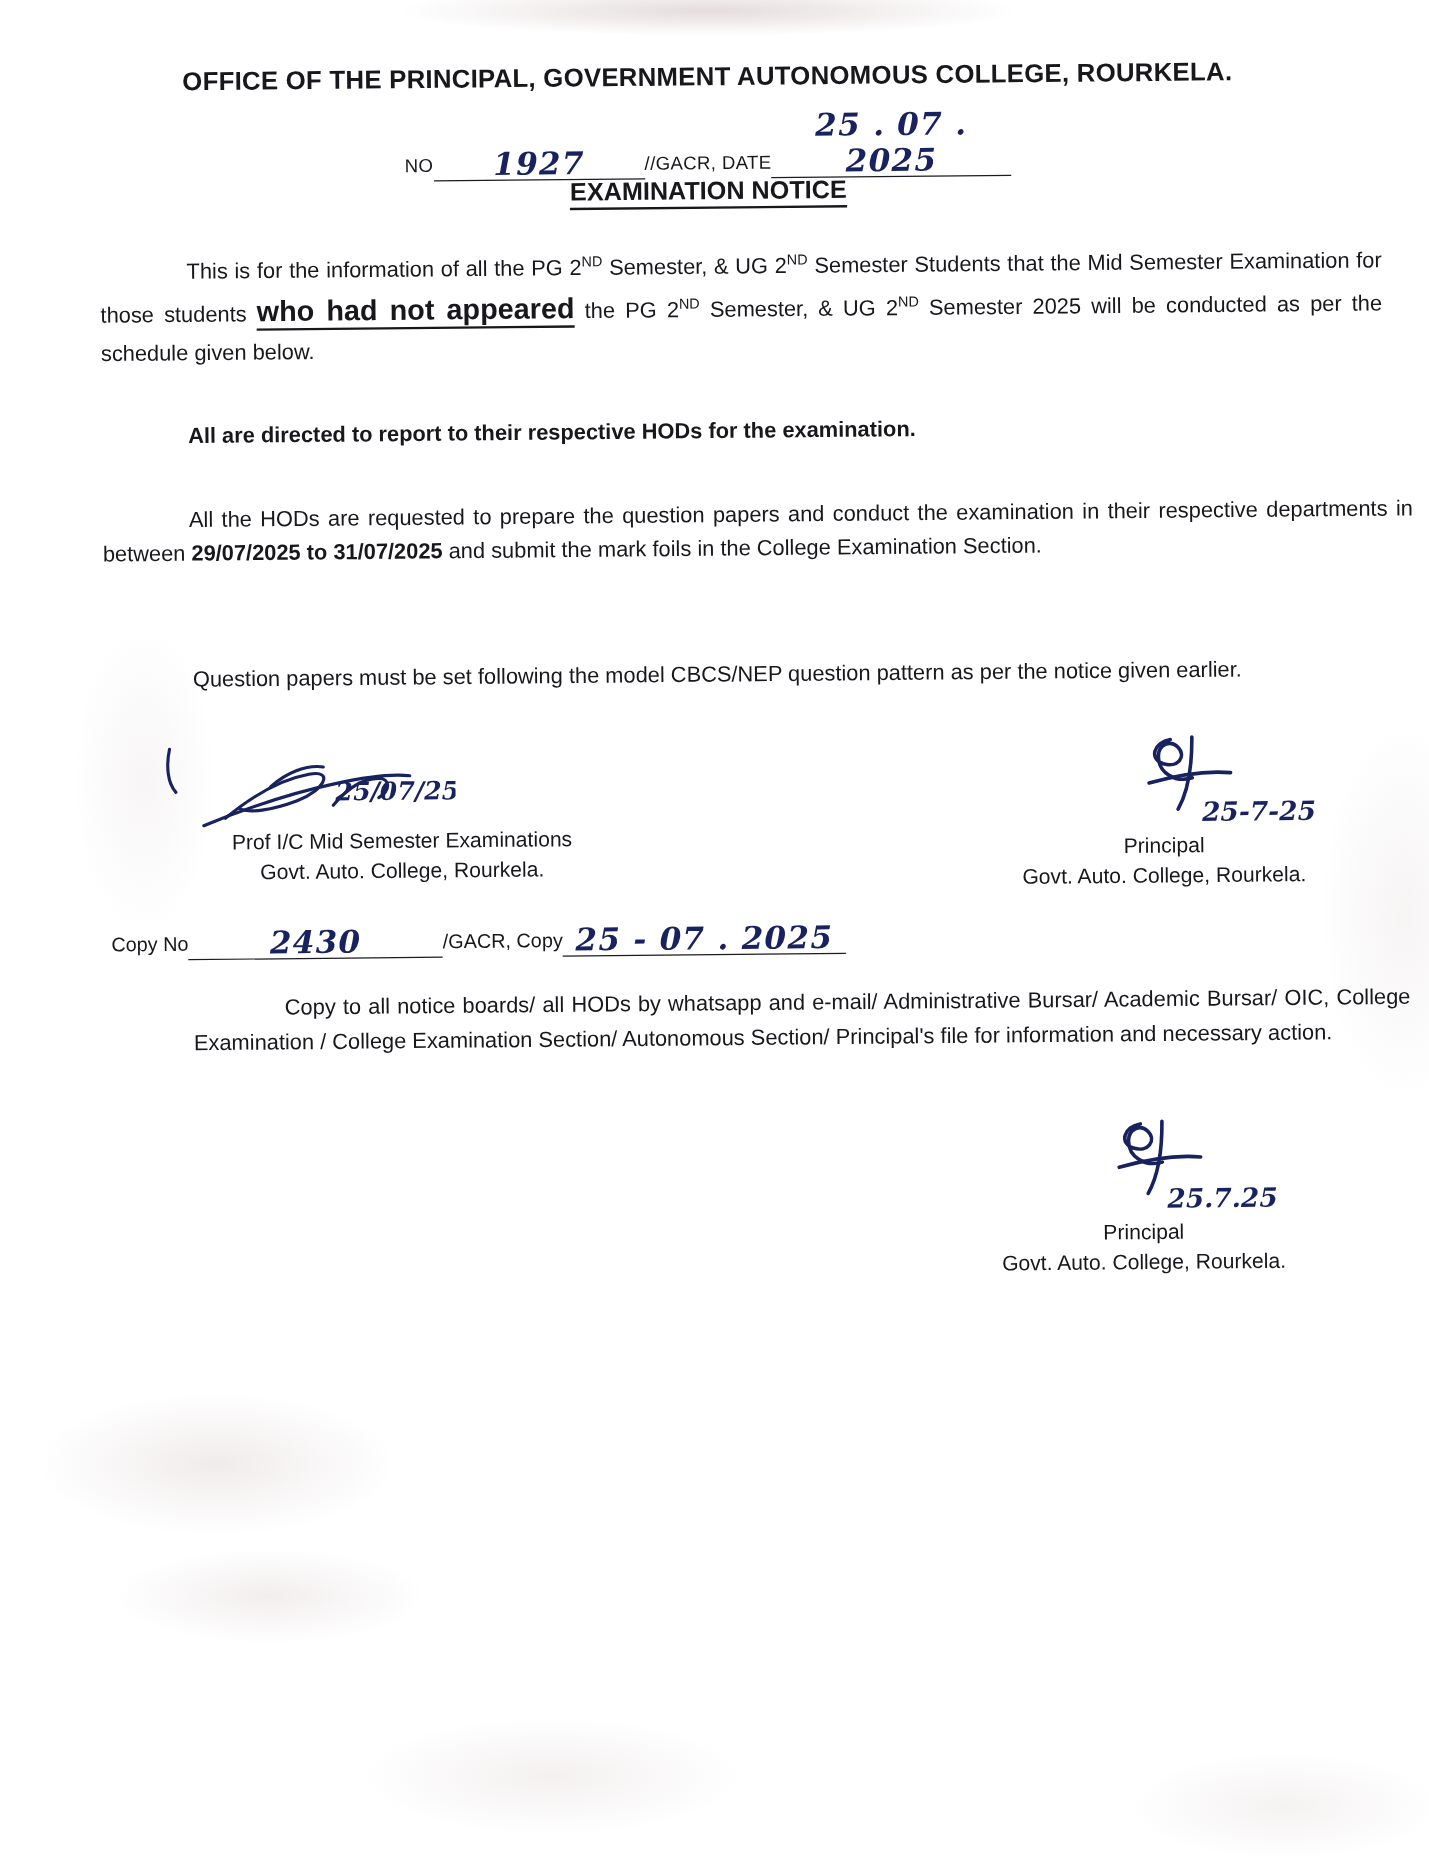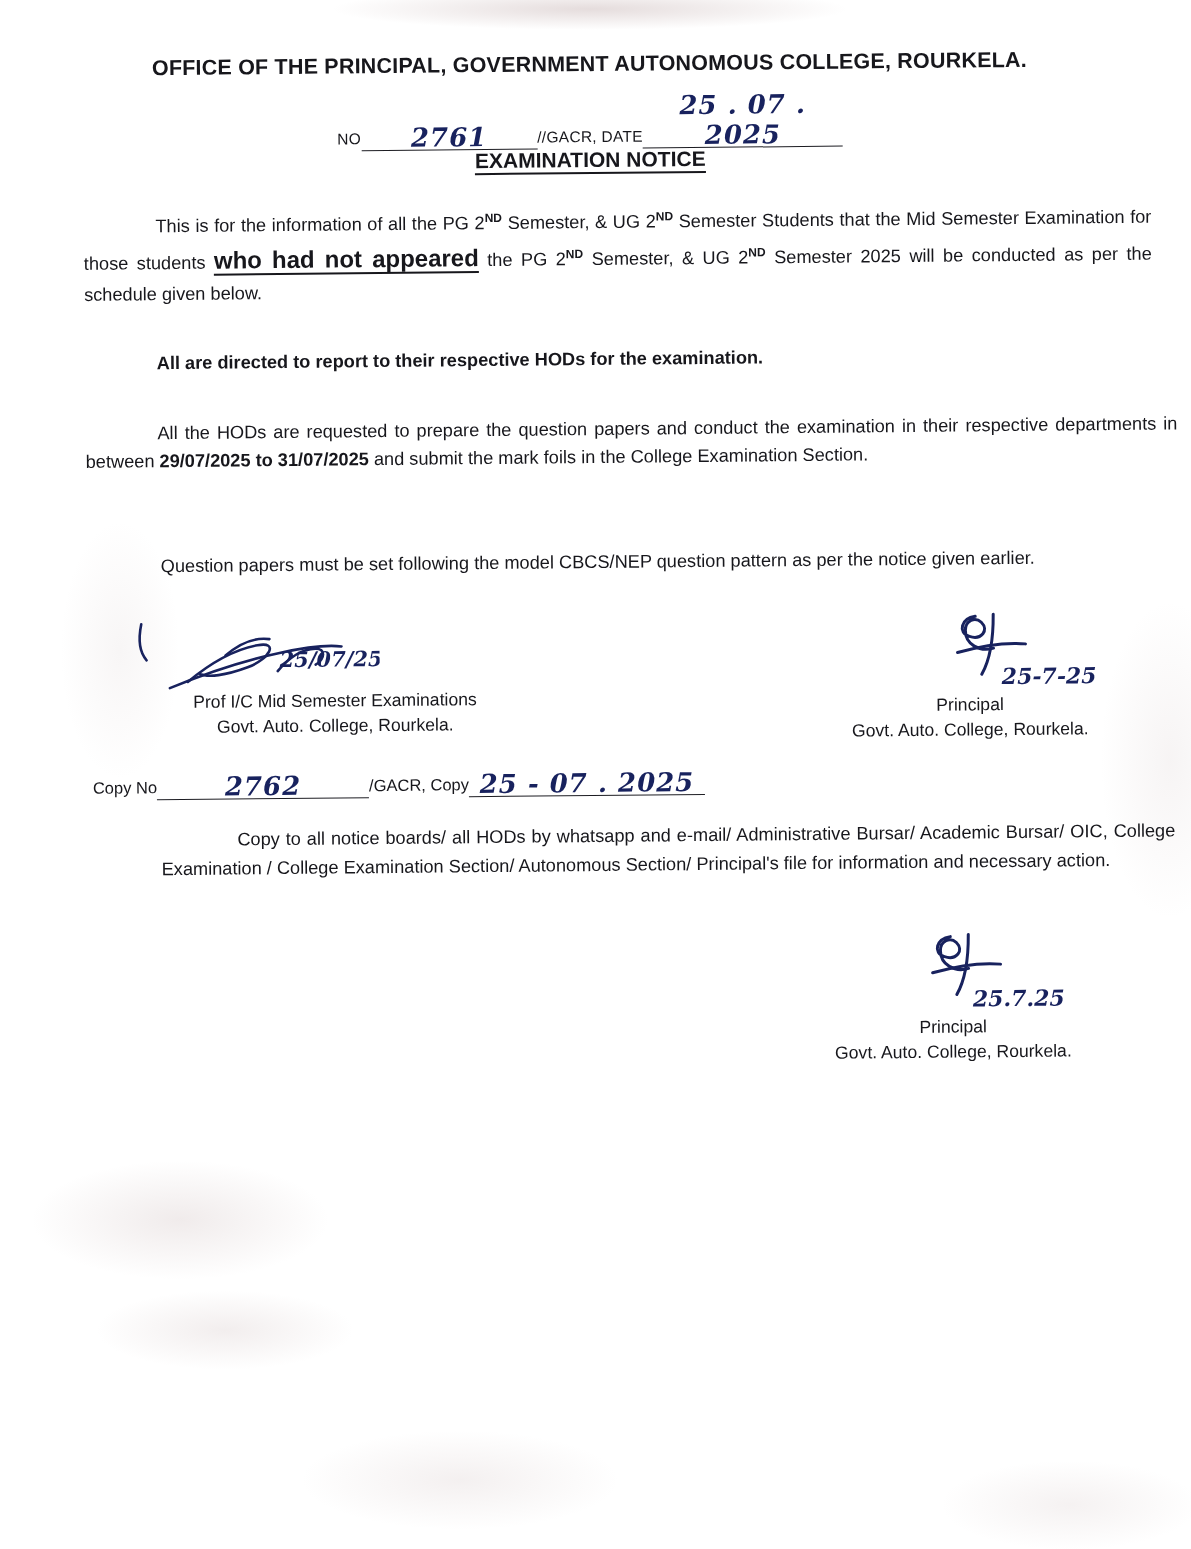--- a/index.html
+++ b/index.html
@@ -90,21 +90,21 @@
     padding-bottom: 1px;
   }
 
   .para {
     position: absolute;
     font-size: 18.2px;
     line-height: 1.62;
     text-align: justify;
     color: #17171c;
   }
-  sup { font-size: 0.66em; font-weight: bold; }
+  sup { font-size: 0.66em; font-weight: normal; }
   .b { font-weight: bold; }
   .big-bold {
     font-weight: bold;
     font-size: 24px;
     border-bottom: 2px solid #17171c;
     padding-bottom: 0px;
   }
 
   .p1 { left: 88px; width: 1068px; top: 208px; text-indent: 72px; }
   .p2 { left: 160px; width: 996px; top: 345px; font-weight: bold; }
@@ -149,21 +149,21 @@
 <div class="scan-noise n4"></div>
 <div class="scan-noise n5"></div>
 <div class="scan-noise n6"></div>
 <div class="scan-noise n7"></div>
 
 <div class="page">
 
   <div class="office-line">OFFICE OF THE PRINCIPAL, GOVERNMENT AUTONOMOUS COLLEGE, ROURKELA.</div>
 
   <div class="no-row">
-    <span class="lbl">NO</span><span class="fill-line w-no"><span class="hand">2761</span></span><span class="lbl">//GACR, DATE</span><span class="fill-line w-date"><span class="hand">25 . 07 . 2025</span></span>
+    <span class="lbl">NO</span><span class="fill-line w-no"><span class="hand">1927</span></span><span class="lbl">//GACR, DATE</span><span class="fill-line w-date"><span class="hand">25 . 07 . 2025</span></span>
   </div>
 
   <div class="notice-title"><span>EXAMINATION NOTICE</span></div>
 
   <div class="para p1">
     <span>This is for the information of all the PG 2</span><sup>ND</sup><span> Semester, &amp; UG 2</span><sup>ND</sup><span> Semester Students that the Mid Semester Examination for those students </span><span class="big-bold">who had not appeared</span><span> the PG 2</span><sup>ND</sup><span> Semester, &amp; UG 2</span><sup>ND</sup><span> Semester 2025 will be conducted as per the schedule given below.</span>
   </div>
 
   <div class="para p2">All are directed to report to their respective HODs for the examination.</div>
 
@@ -197,21 +197,21 @@
     </g>
     <text x="52" y="76" font-family="DejaVu Serif, serif" font-size="22" font-style="italic" font-weight="bold" fill="#18225e">25-7-25</text>
   </svg>
 
   <div class="sign-block sign-right">
     <div>Principal</div>
     <div>Govt. Auto. College, Rourkela.</div>
   </div>
 
   <div class="memo-row">
-    <span>Copy No</span><span class="fill-line w-memo"><span class="hand">2762</span></span><span>/GACR, Copy</span><span class="fill-line w-memodate"><span class="hand">25 - 07 . 2025</span></span>
+    <span>Copy No</span><span class="fill-line w-memo"><span class="hand">2430</span></span><span>/GACR, Copy</span><span class="fill-line w-memodate"><span class="hand">25 - 07 . 2025</span></span>
   </div>
 
   <div class="para p5">Copy to all notice boards/ all HODs by whatsapp and e-mail/ Administrative Bursar/ Academic Bursar/ OIC, College Examination / College Examination Section/ Autonomous Section/ Principal's file for information and necessary action.</div>
 
   <svg class="ink" style="left:920px; top:930px;" width="220" height="95" viewBox="0 0 220 95">
     <g fill="none" stroke="#18225e" stroke-width="3" stroke-linecap="round">
       <path d="M28,10 C14,12 10,26 22,30 C34,34 42,24 34,16 C28,10 18,14 18,24 C18,38 32,46 46,42"></path>
       <path d="M46,8 C46,32 42,54 34,68"></path>
       <path d="M10,46 C32,40 58,36 78,38"></path>
     </g>

